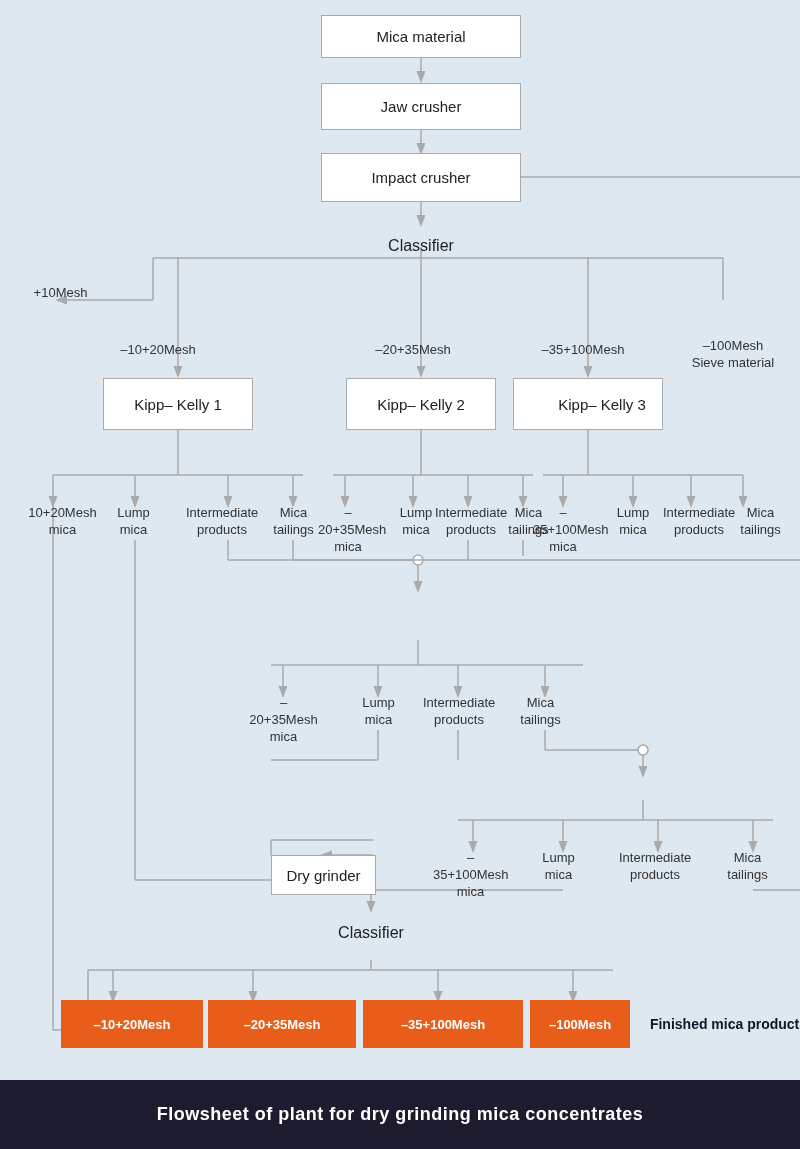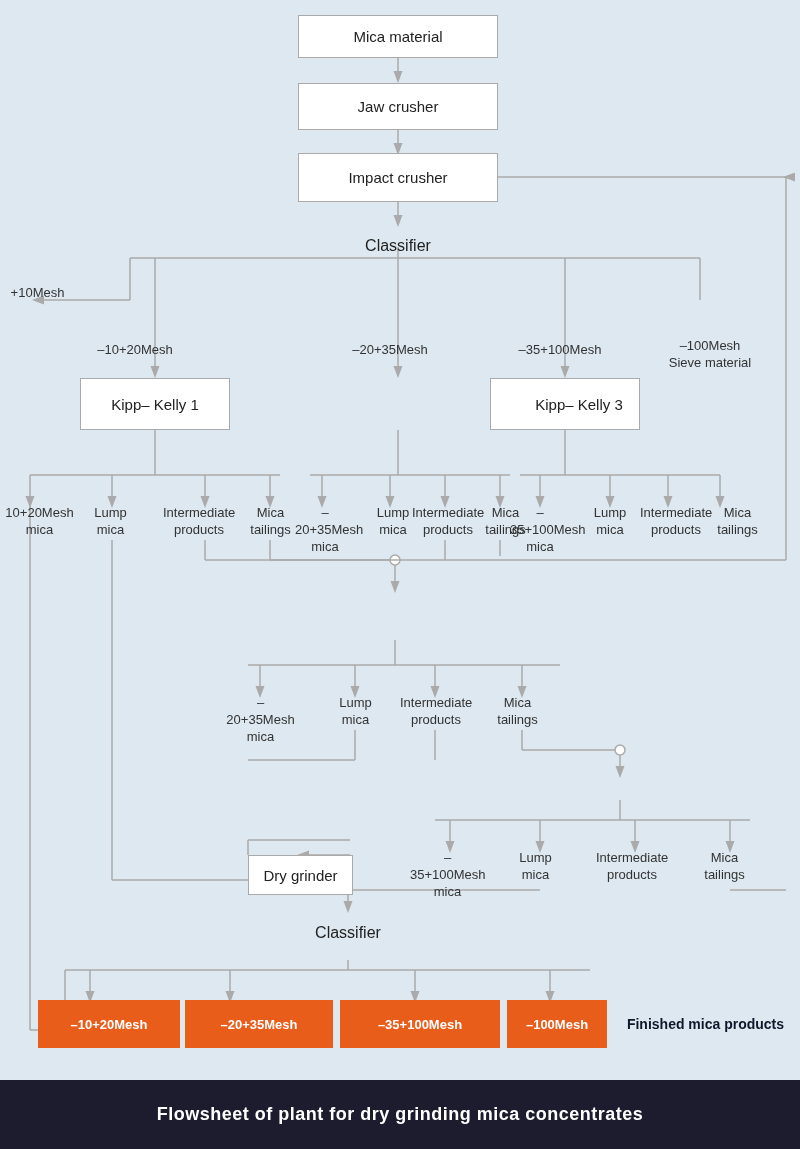--- a/index.html
+++ b/index.html
@@ -18,20 +18,21 @@
       background: #dde8f0;
       position: relative;
     }
 
     
     .flowchart {
       position: relative;
       width: 768px;
       height: 1080px;
       background: #dde8f0;
+      margin-left: 23px;
     }
 
     
     .box {
       position: absolute;
       background: white;
       border: 1.5px solid #aaa;
       text-align: center;
       display: flex;
       align-items: center;
@@ -248,20 +249,23 @@
     </div>
 
     <div class="box" style="left:298px; top:225px; width:200px; height:42px; border:none; background:transparent; font-size:16px;">
       <span>Classifier</span>
     </div>
 
     <div class="box" style="left:80px; top:378px; width:150px; height:52px;">
       <span>Kipp– Kelly 1</span>
     </div>
 
+    <div class="box" style="left:323px; top:378px; width:150px; height:52px;">
+      <span>Kipp– Kelly 2</span>
+    </div>
 
     <div class="box" style="left:490px; top:378px; width:150px; height:52px;padding-left:28px;">
       <span>Kipp– Kelly 3</span>
     </div>
 
     <div class="box" style="left:248px; top:855px; width:105px; height:40px;">
       <span>Dry grinder</span>
     </div>
 
     <div class="box" style="left:248px; top:912px; width:200px; height:42px; border:none; background:transparent; font-size:16px;">

